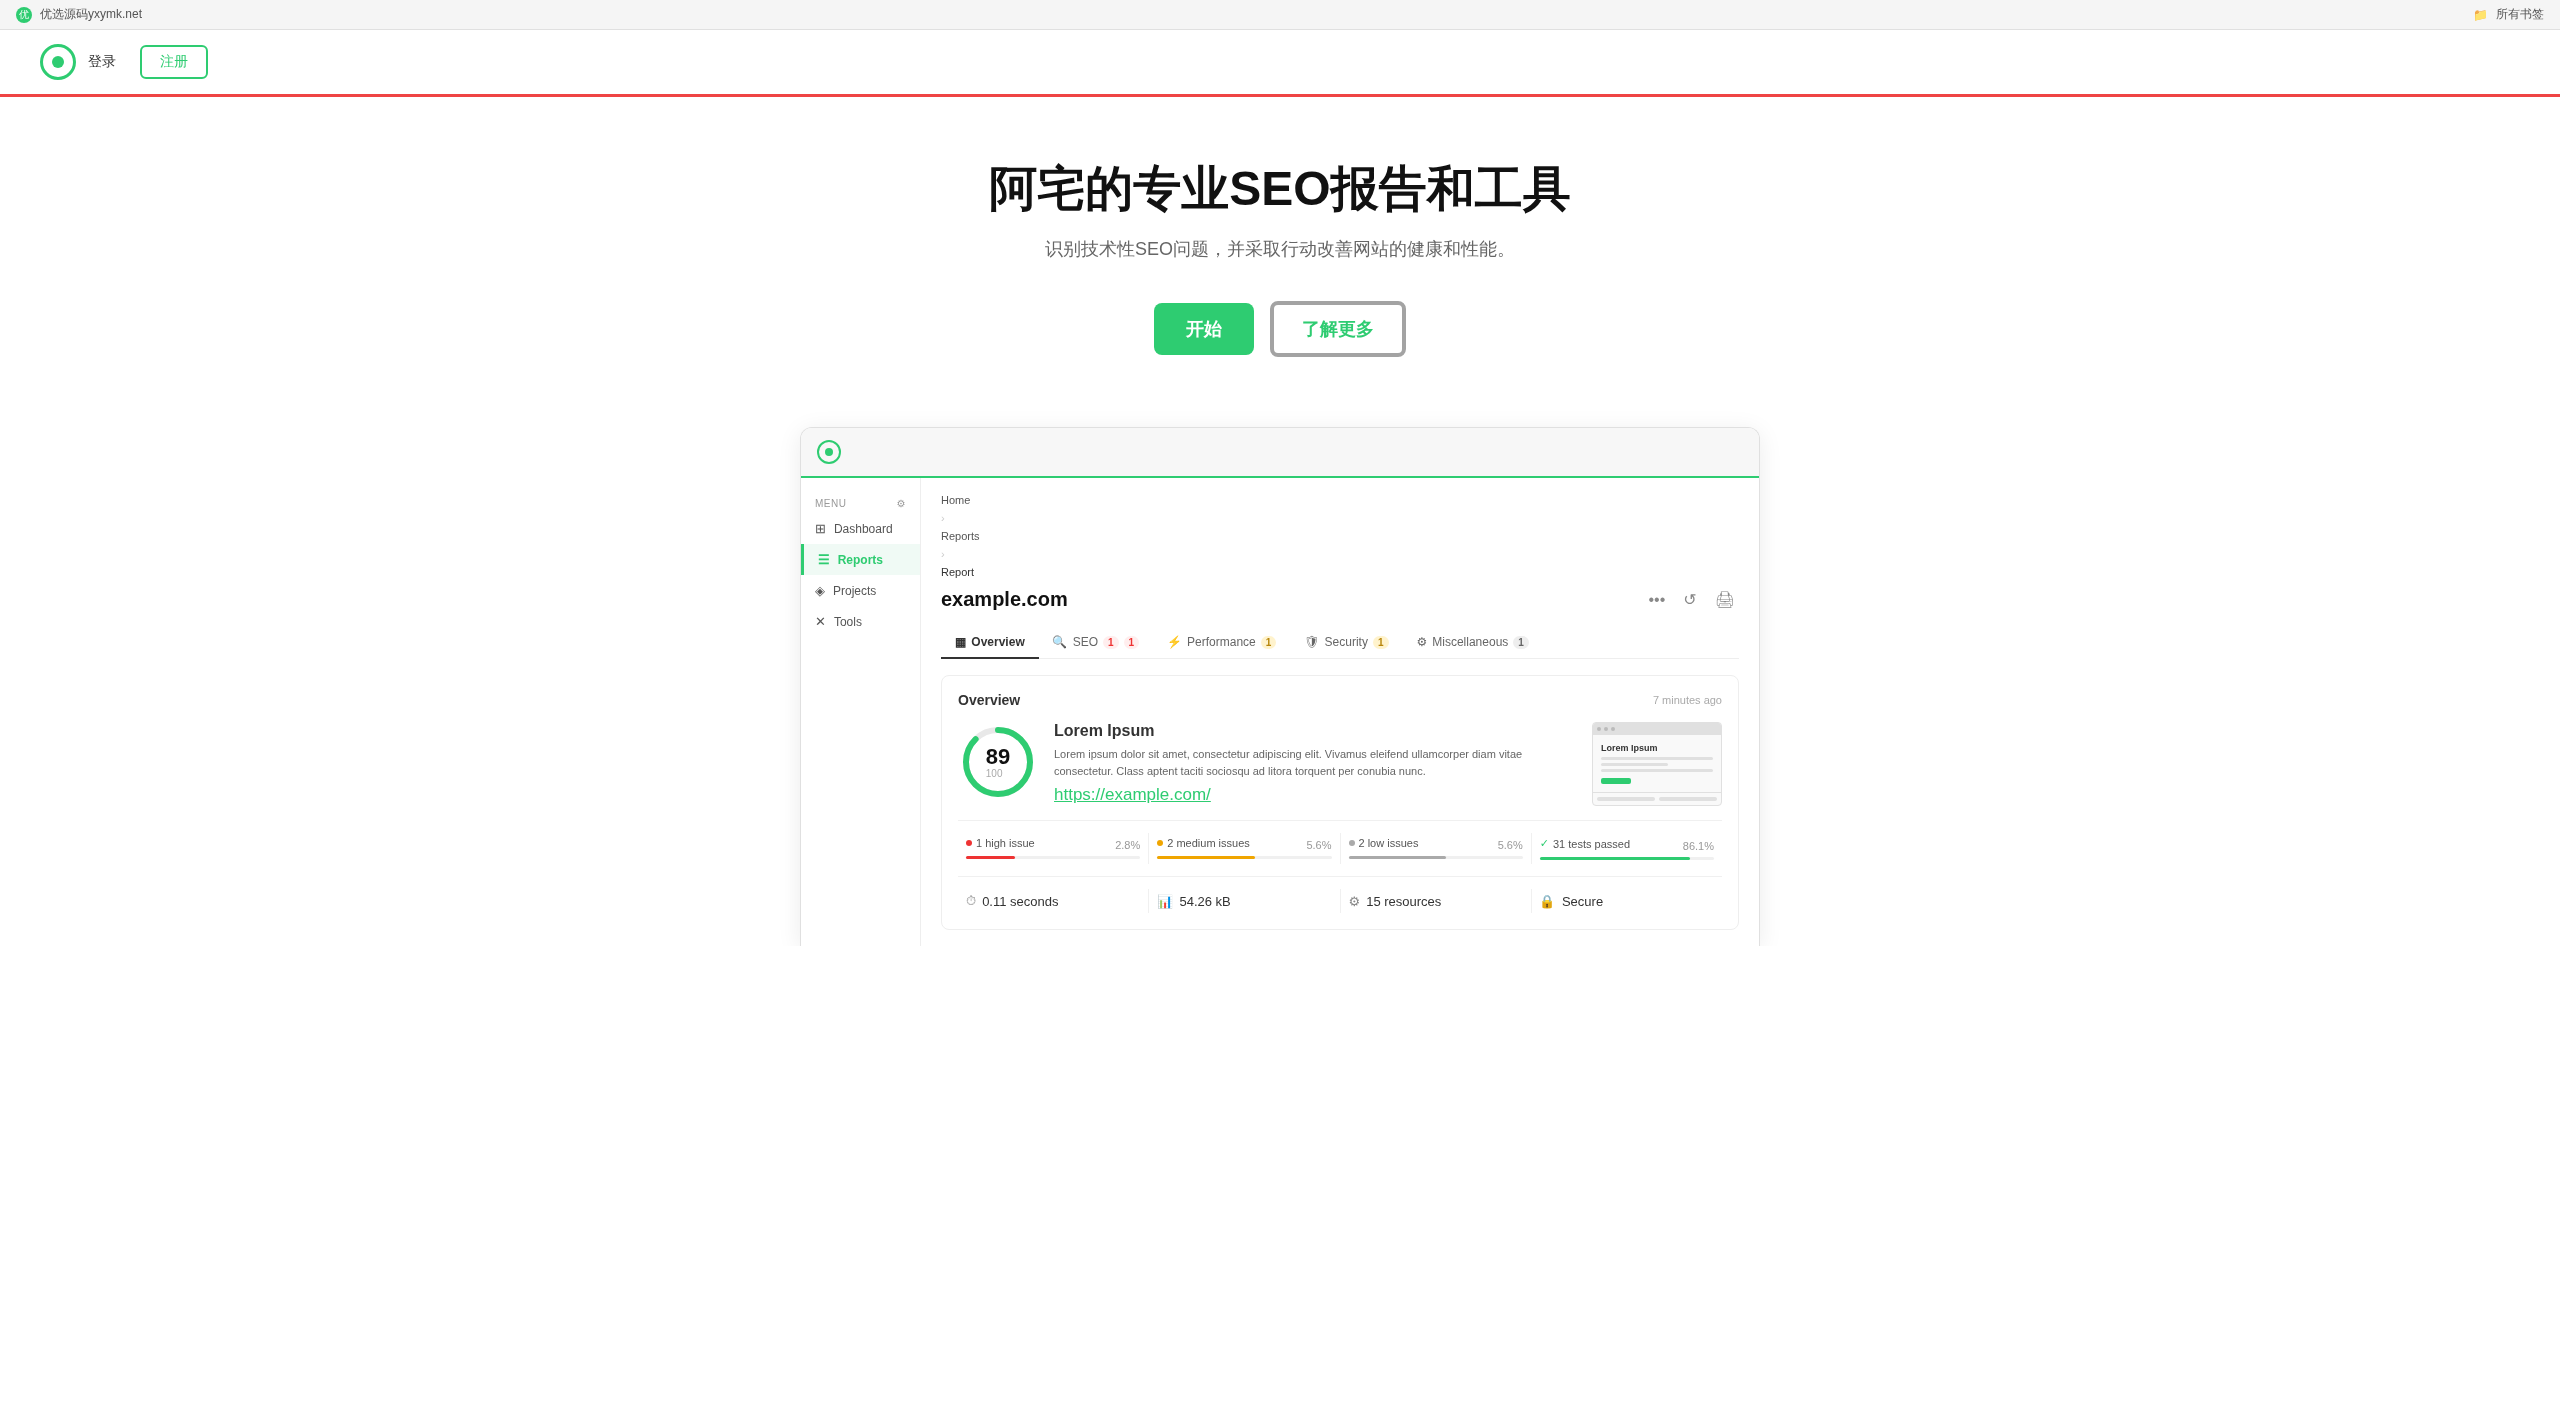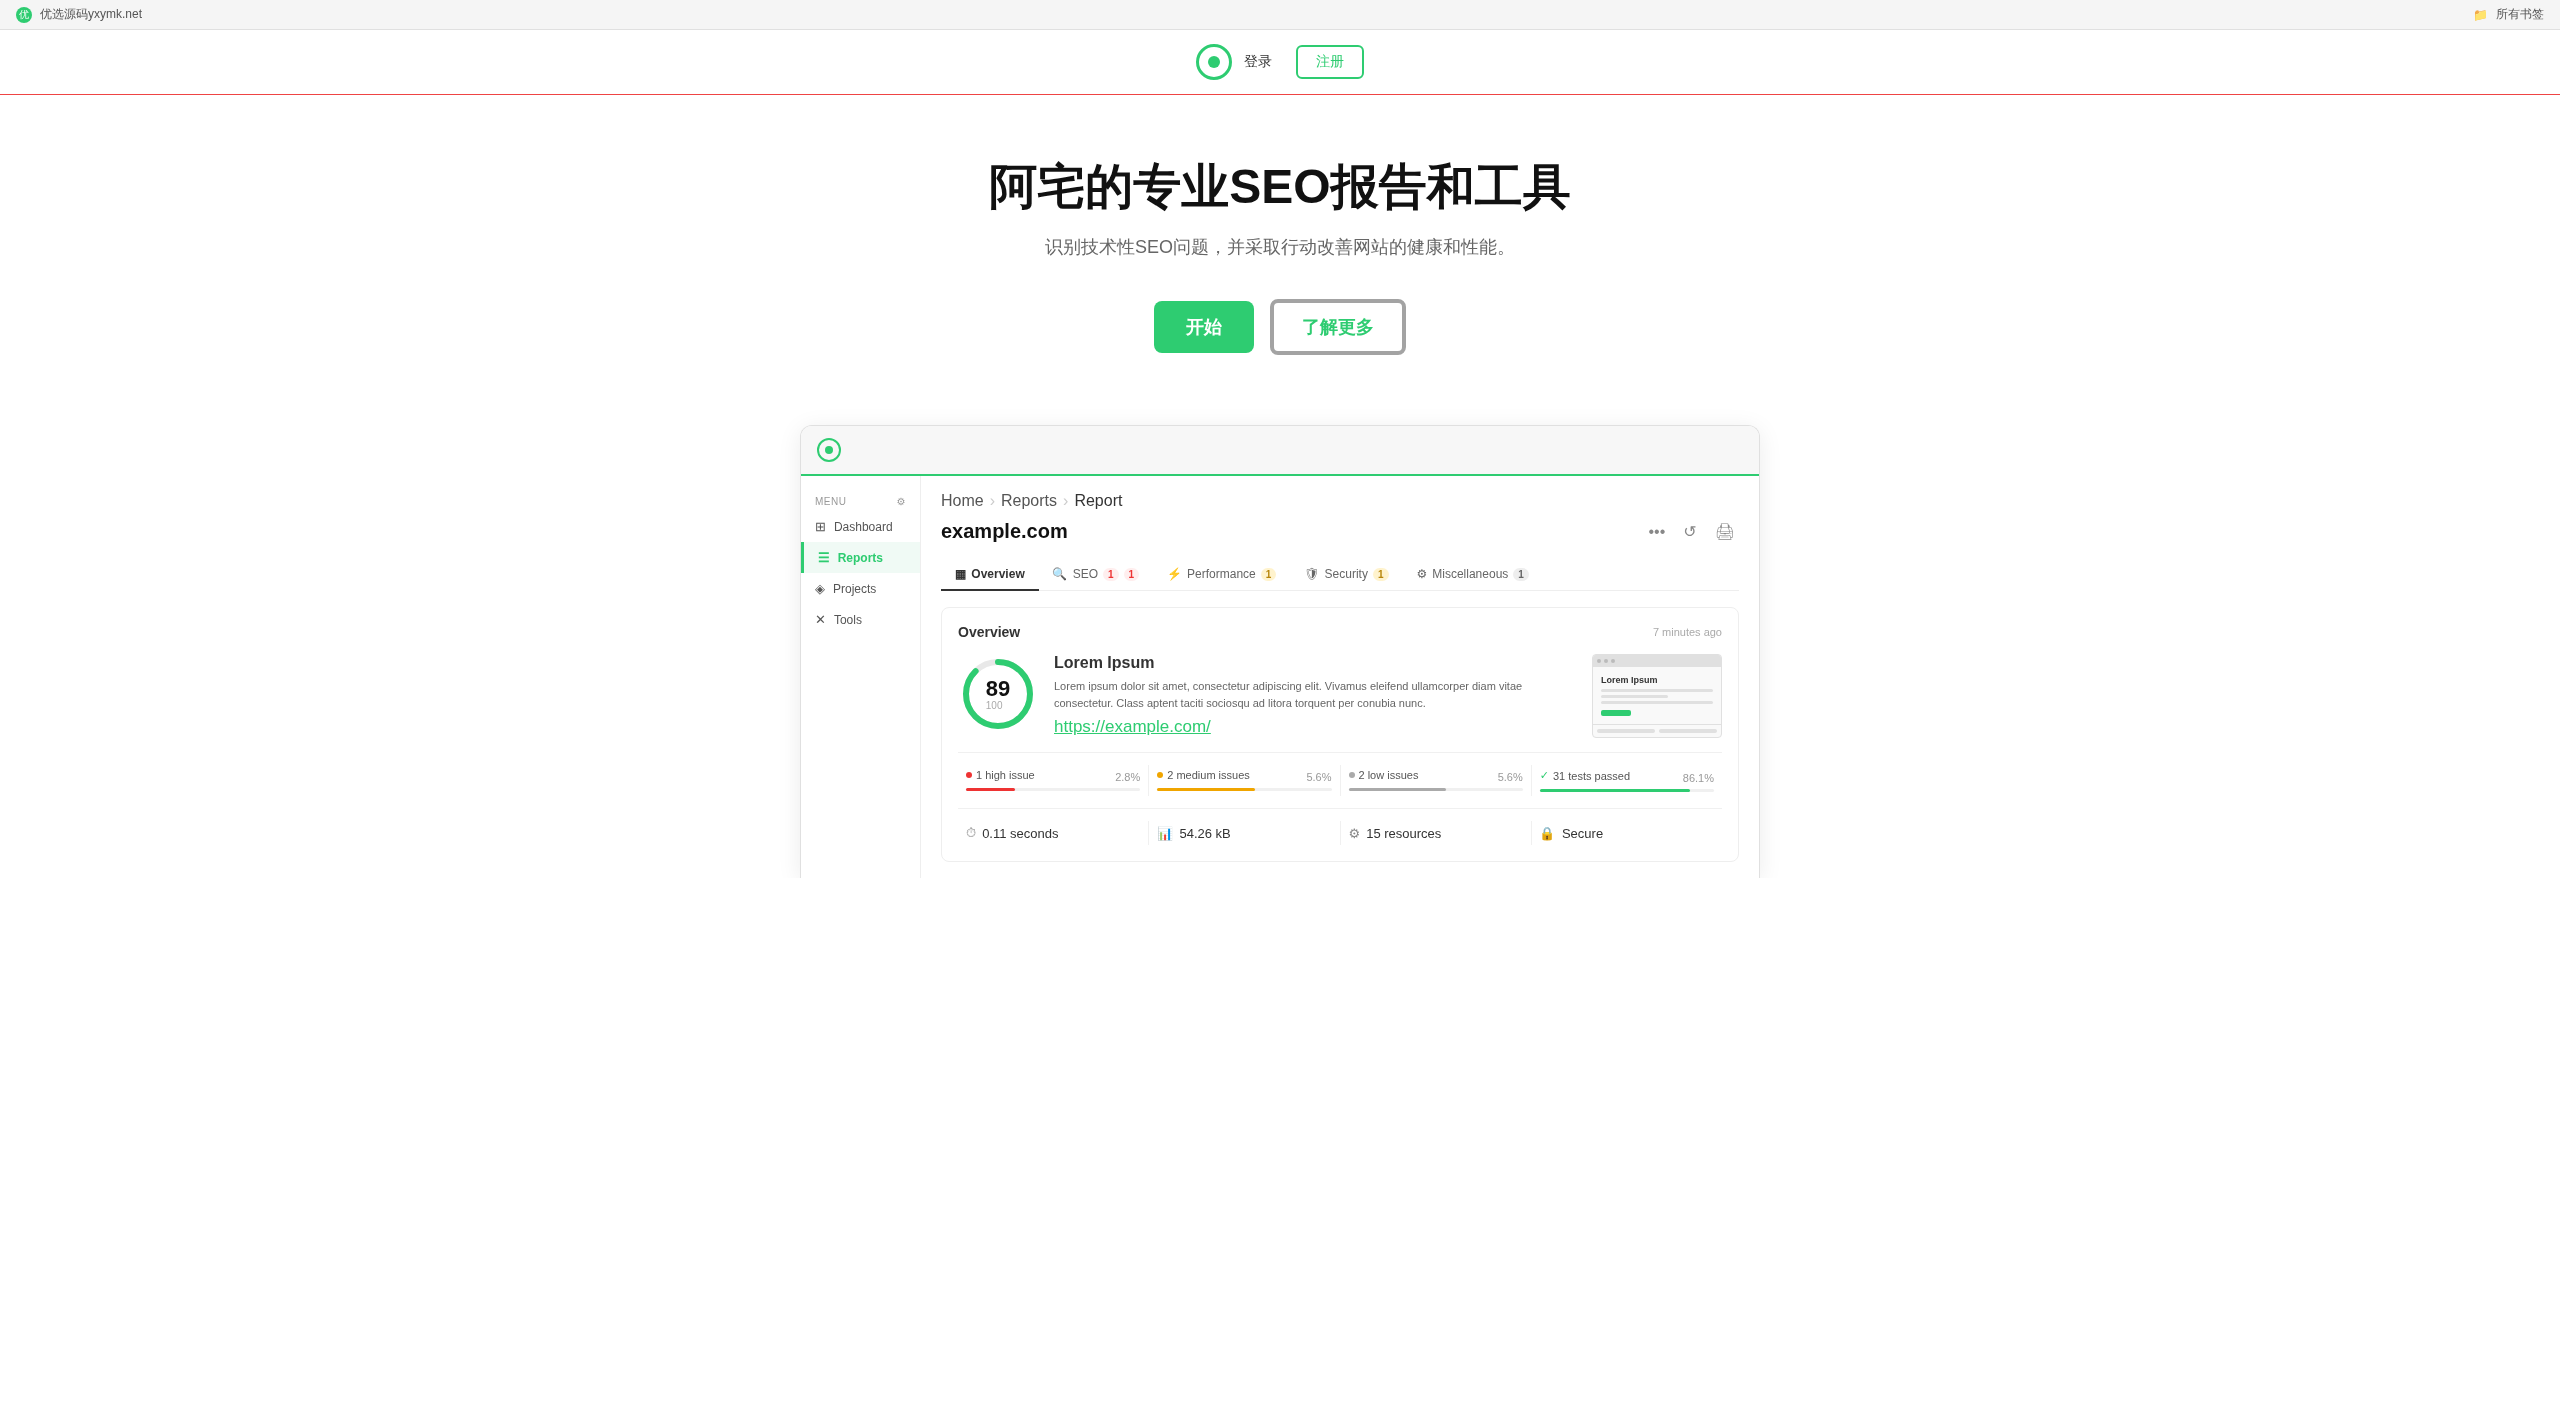--- a/index.html
+++ b/index.html
@@ -10,22 +10,22 @@
       display: flex; align-items: center; justify-content: space-between;
       background: #f5f5f5; border-bottom: 1px solid #e0e0e0;
       padding: 6px 16px; font-size: 12px; color: #555;
     }
     .browser-bar-left { display: flex; align-items: center; gap: 8px; }
     .browser-favicon { width: 16px; height: 16px; background: #2ecc71; border-radius: 50%; display: flex; align-items: center; justify-content: center; font-size: 10px; color: white; }
     .browser-bar-right { display: flex; align-items: center; gap: 8px; font-size: 12px; color: #555; }
 
     
     .site-nav {
-      display: flex; align-items: center; justify-content: center;
-      padding: 14px 40px; border-bottom: 1px solid #ef4444;
+      display: flex; align-items: center; justify-content: flex-start;
+      padding: 14px 40px; border-bottom: 3px solid #ef4444;
       position: relative;
     }
     .site-logo { display: flex; align-items: center; gap: 8px; }
     .logo-circle {
       width: 36px; height: 36px; border-radius: 50%;
       border: 3px solid #2ecc71;
       display: flex; align-items: center; justify-content: center;
     }
     .logo-dot { width: 12px; height: 12px; border-radius: 50%; background: #2ecc71; }
     .nav-buttons { display: flex; align-items: center; gap: 12px; }
@@ -80,21 +80,21 @@
     .sidebar-item {
       display: flex; align-items: center; gap: 8px;
       padding: 8px 14px; font-size: 12px; color: #555; cursor: pointer;
     }
     .sidebar-item.active { background: #f0faf5; color: #2ecc71; border-left: 3px solid #2ecc71; font-weight: 600; }
     .sidebar-item.active .si-icon { color: #2ecc71; }
     .si-icon { font-size: 13px; flex-shrink: 0; }
 
     
     .main-content { flex: 1; padding: 16px 20px; }
-    .breadcrumb { font-size: 16px; color: #999; display: flex; align-items: flex-start; gap: 6px; margin-bottom: 8px; }
+    .breadcrumb { font-size: 11px; color: #999; display: flex; align-items: flex-start; gap: 6px; margin-bottom: 8px; flex-direction: column; }
     .bc-sep { color: #ccc; }
     .bc-link { color: #555; }
     .bc-current { color: #333; font-weight: 500; }
     .page-header { display: flex; align-items: center; justify-content: space-between; margin-bottom: 14px; }
     .page-title { font-size: 20px; font-weight: 700; color: #111; }
     .page-actions { display: flex; align-items: center; gap: 10px; }
     .icon-btn { background: none; border: none; cursor: pointer; color: #888; font-size: 16px; padding: 4px; }
 
     
     .tabs { display: flex; border-bottom: 1px solid #eee; margin-bottom: 16px; }

